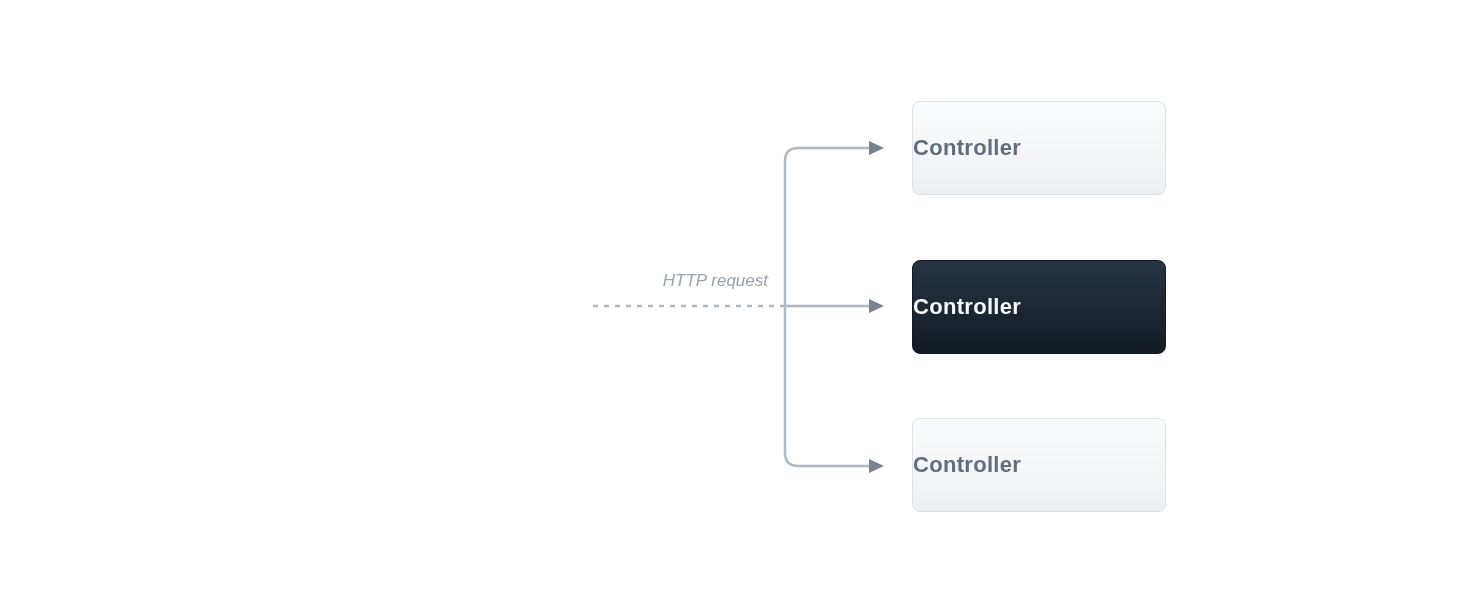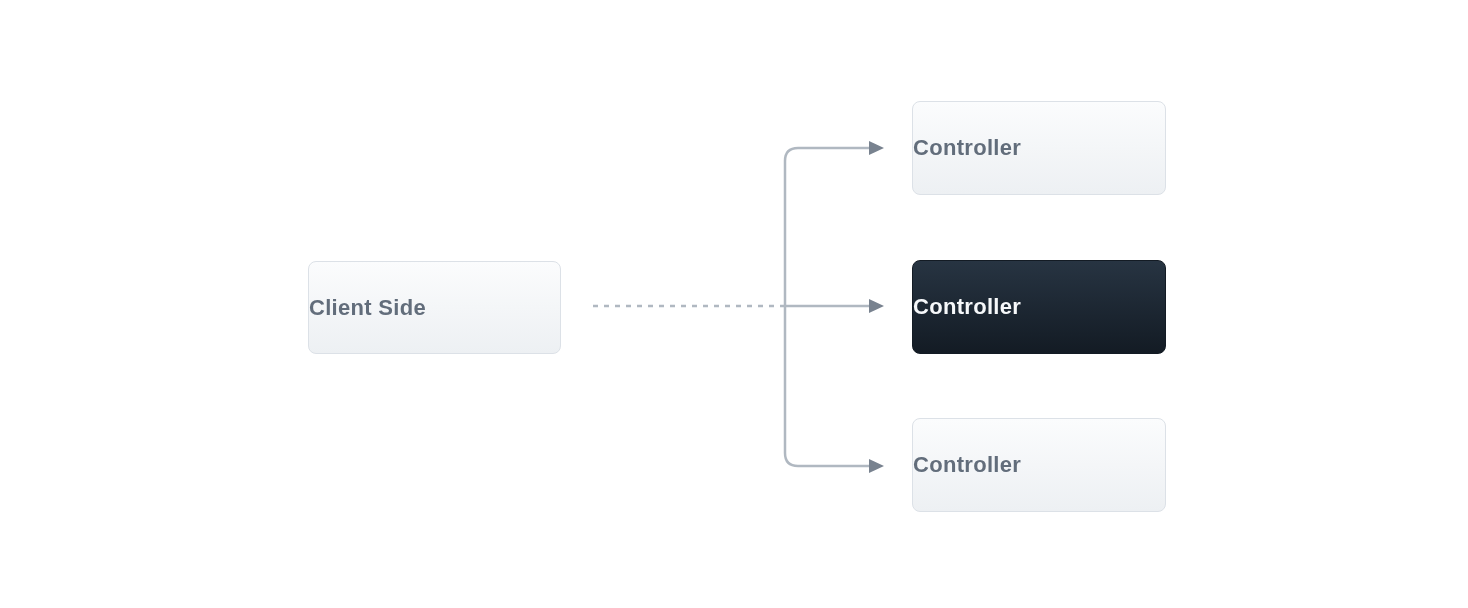--- a/index.html
+++ b/index.html
@@ -96,24 +96,22 @@
 
     <path class="conn-line" d="M 871 148 H 798 Q 785 148 785 161 V 453 Q 785 466 798 466 H 871"></path>
 
     <path class="conn-line" d="M 785 306 H 871"></path>
 
     <polygon class="conn-head" points="869,141 884,148 869,155"></polygon>
     <polygon class="conn-head" points="869,299 884,306 869,313"></polygon>
     <polygon class="conn-head" points="869,459 884,466 869,473"></polygon>
   </svg>
 
-  <div class="box light box-client">
-    <span>Client Side</span>
-  </div>
 
+  <div class="http-label">HTTP request</div>
 
   <div class="box light box-ctrl-top">
     <span>Controller</span>
   </div>
 
   <div class="box dark box-ctrl-mid">
     <span>Controller</span>
   </div>
 
   <div class="box light box-ctrl-bot">

